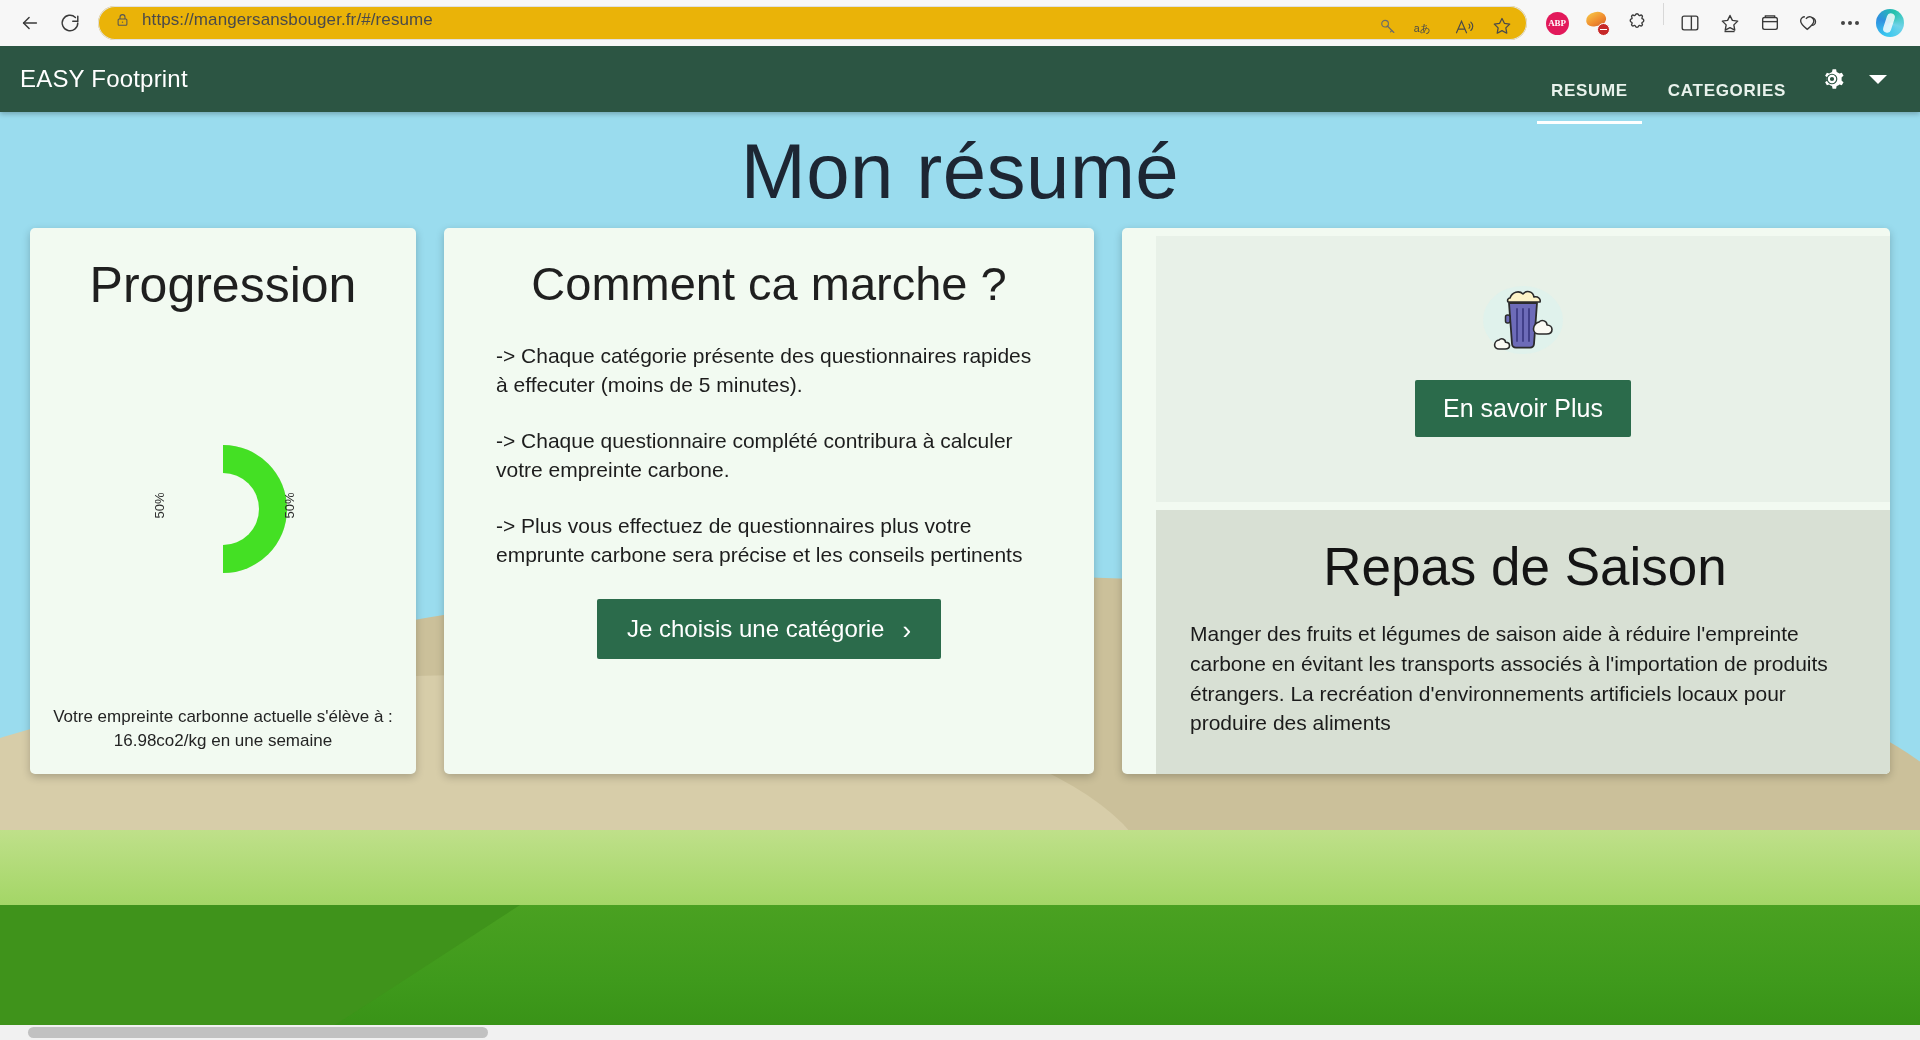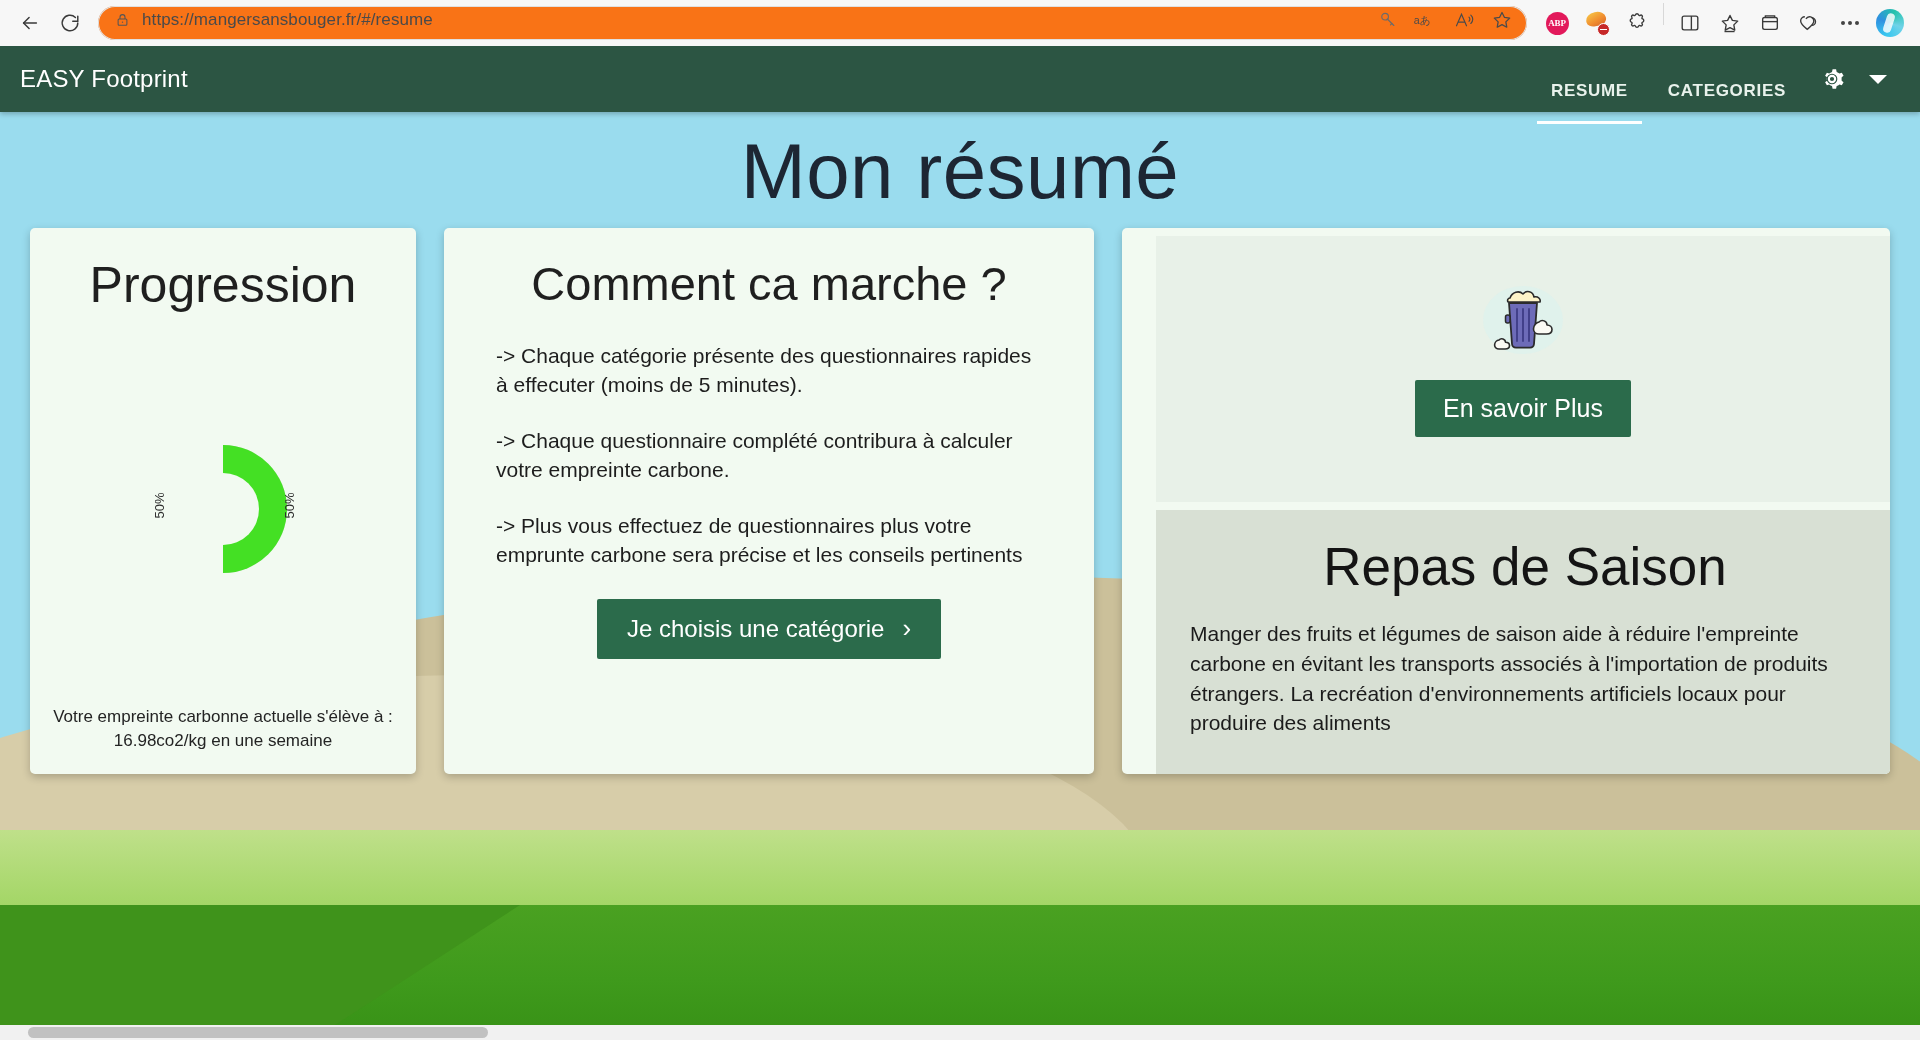--- a/index.html
+++ b/index.html
@@ -22,36 +22,36 @@
     width: 40px; height: 40px;
     display: flex; align-items: center; justify-content: center;
     border-radius: 6px;
     color: #3a3a3a;
     flex: 0 0 auto;
   }
   .omnibox {
     flex: 1 1 auto;
     height: 34px;
     margin: 0 10px 0 8px;
-    background: #f97316;
+    background: #eab308;
     border-radius: 17px;
     display: flex; align-items: center;
     padding: 0 6px 6px 14px;
     box-shadow: inset 0 0 0 1px #e0e0e0;
   }
   .lock-icon { width: 20px; height: 20px; flex: 0 0 auto; margin-right: 10px; color: #555; display:flex;align-items:center;justify-content:center;}
   .url-text {
     font-size: 17px;
     color: #4a4a4a;
     white-space: nowrap; overflow: hidden;
     flex: 1 1 auto;
     letter-spacing: .1px;
   }
   .omni-icons { display: flex; align-items: center; flex: 0 0 auto; }
-  .omni-icons .nav-btn { width: 38px; height: 34px; }
+  .omni-icons .nav-btn { width: 38px; height: 34px; align-items: flex-end; }
   .bar-sep { width: 1px; height: 22px; background: #d8d8d8; margin: 0 6px; flex:0 0 auto;}
   .ext-icons { display: flex; align-items: flex-start; flex: 0 0 auto; font-family: Liberation Serif, serif; }
   .ext-icons .nav-btn { width: 40px; height: 40px; }
 
   .abp-badge {
     width: 23px; height: 23px; border-radius: 50%;
     background: #e2195b;
     color: #fff; font-size: 9px; font-weight: bold;
     display: flex; align-items: center; justify-content: center;
     letter-spacing: -0.2px;
@@ -223,21 +223,21 @@
     font-size: 21px; color: #1d1d1d; line-height: 1.4;
     margin-bottom: 26px;
   }
   .cta-wrap { display:flex; justify-content:center; margin-top: 4px; }
   .btn-primary {
     background: #2b6b4b;
     color: #ffffff;
     border: none;
     font-size: 24px;
     padding: 16px 30px;
-    display: inline-flex; align-items: flex-start; gap: 18px;
+    display: inline-flex; align-items: flex-end; gap: 18px;
     font-family: "Liberation Sans", sans-serif;
     cursor: pointer;
     border-radius: 2px;
   }
   .btn-primary .chev { font-size: 26px; line-height: 1; }
 
   
   .tips-inner {
     position:absolute; left: 34px; right: 0; top: 8px; bottom: 0;
     background: #e6efe6;

